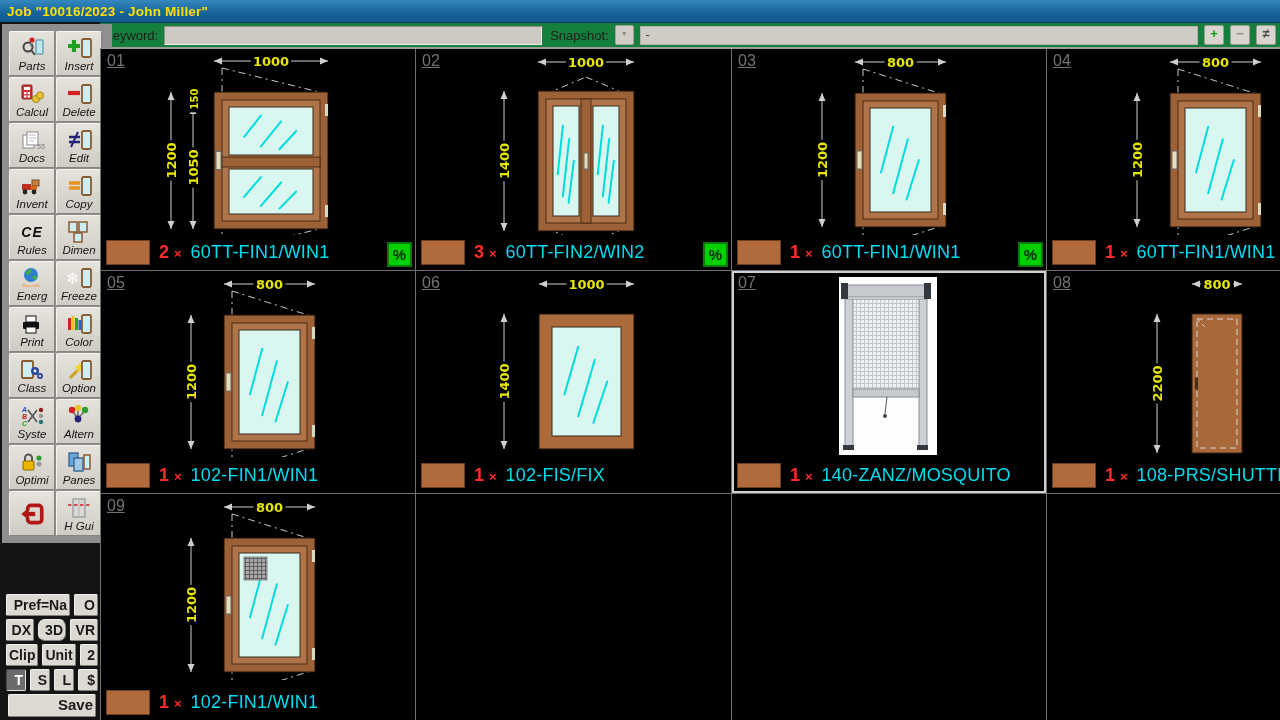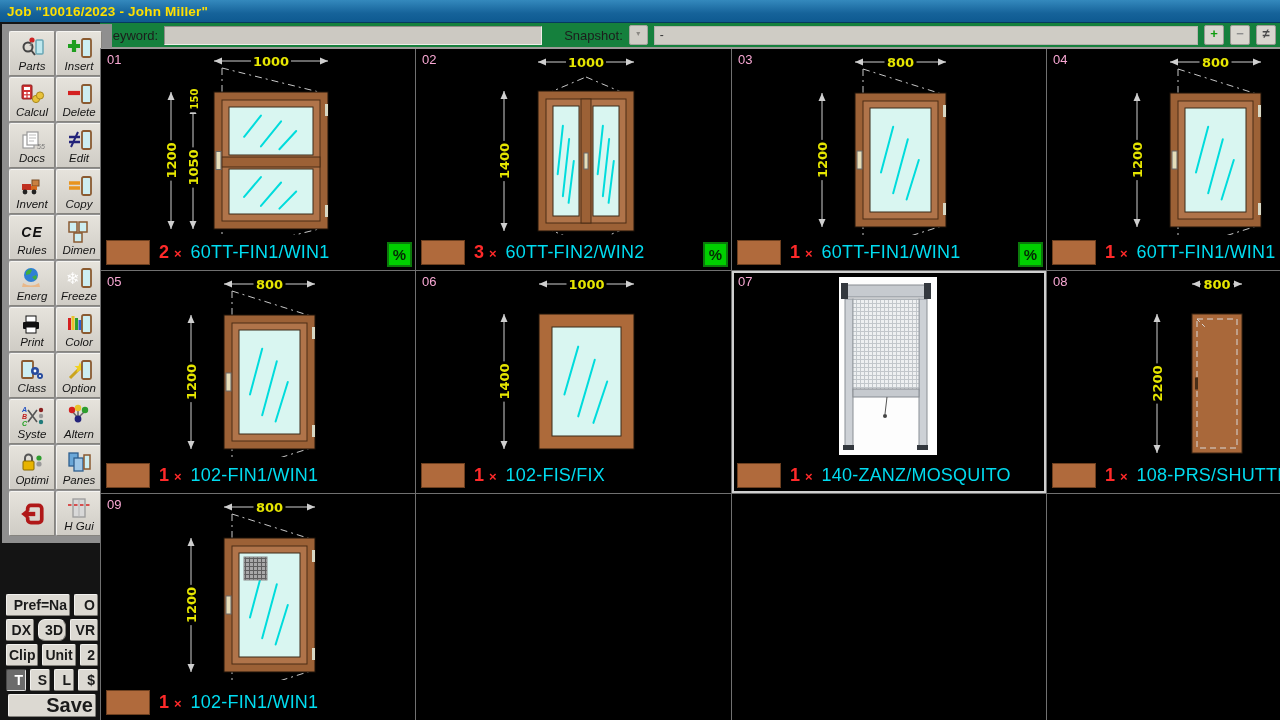--- a/index.html
+++ b/index.html
@@ -30,49 +30,49 @@
     border:1px solid;border-color:#f6f5f2 #86847f #86847f #f6f5f2;border-radius:2px;
     display:flex;flex-direction:column;align-items:center;justify-content:center;box-sizing:border-box;}
   .tool svg{width:26px;height:24px;flex:none;}
   .tool .tl{font-size:11.5px;color:#141414;line-height:11px;margin-top:1px;white-space:nowrap;}
   #bottombtns{position:absolute;left:2px;right:2px;bottom:3px;display:flex;flex-direction:column;gap:3px;}
   .brow{display:flex;gap:4px;padding-left:4px;}
   .bb{height:22px;background:#dcd9d2;border:1px solid;border-color:#f2f1ee #83817c #83817c #f2f1ee;
     border-radius:2px;font-size:14px;font-weight:600;color:#1a1a1a;text-align:right;line-height:20px;box-sizing:border-box;padding:0 2px;}
   .bb.active{background:#6b6b6b;color:#fff;border-color:#4a4a4a #e0e0e0 #e0e0e0 #4a4a4a;}
   #saverow{display:flex;justify-content:center;}
-  #savebtn{width:88px;height:23px;font-size:20px;}
+  #savebtn{width:88px;height:23px;font-size:15px;}
   
   #main{position:absolute;left:100px;top:48px;width:1180px;height:672px;background:#707070;
     border-top:1px solid #9a9a9a;border-left:1px solid #707070;box-sizing:border-box;
     display:grid;grid-template-columns:314px 315px 314px auto;grid-template-rows:221px 222px auto;gap:1px;overflow:hidden;}
   .cell{position:relative;background:#000;overflow:hidden;}
   .cell.sel{box-shadow:inset 0 0 0 2px #d0d0d0;padding-left:42px;}
-  .cellnum{position:absolute;left:6px;top:3px;color:#f9a8d4;font-size:13px;}
+  .cellnum{position:absolute;left:6px;top:3px;color:#737373;font-size:16px;text-decoration:underline;}
   .cellbar{position:absolute;left:5px;right:4px;bottom:3px;height:30px;display:flex;align-items:center;gap:9px;}
   .swatch{width:42px;height:23px;background:#b06a3c;border:1px solid #6e4020;flex:none;}
   .qty{color:#ff2a2a;font-size:18px;font-weight:700;white-space:nowrap;}
   .qty .x{font-size:13px;font-weight:700;}
   .pname{color:#00dcf0;font-size:18px;font-weight:500;letter-spacing:.2px;white-space:nowrap;}
   .pct{position:absolute;right:3px;bottom:3px;width:25px;height:25px;background:#00cf00;
     border:2px solid #0b7a0b;box-sizing:border-box;color:#042a04;font-size:15px;font-weight:700;
     text-align:center;line-height:21px;}
   .drawing{position:absolute;left:0;top:0;}
 </style>
 </head>
 <body>
 
 <div id="titlebar">
   <span class="t">Job "10016/2023 - John Miller"</span>
 </div>
 
 <div id="toolbar">
   <span class="lbl">Keyword:</span>
   <input id="kwinput" value="" style="">
-  <span class="lbl" style="margin-left:16px">Snapshot:</span>
+  <span class="lbl" style="margin-left:2px">Snapshot:</span>
   <div id="snapdrop">▾</div>
   <div id="snapval">-</div>
   <div class="minibtn" id="btn-add">+</div>
   <div class="minibtn" id="btn-remove">−</div>
   <div class="minibtn" id="btn-compare">≠</div>
 </div>
 
 <div id="sidebar">
   <div id="tools">
       <div class="tool">

